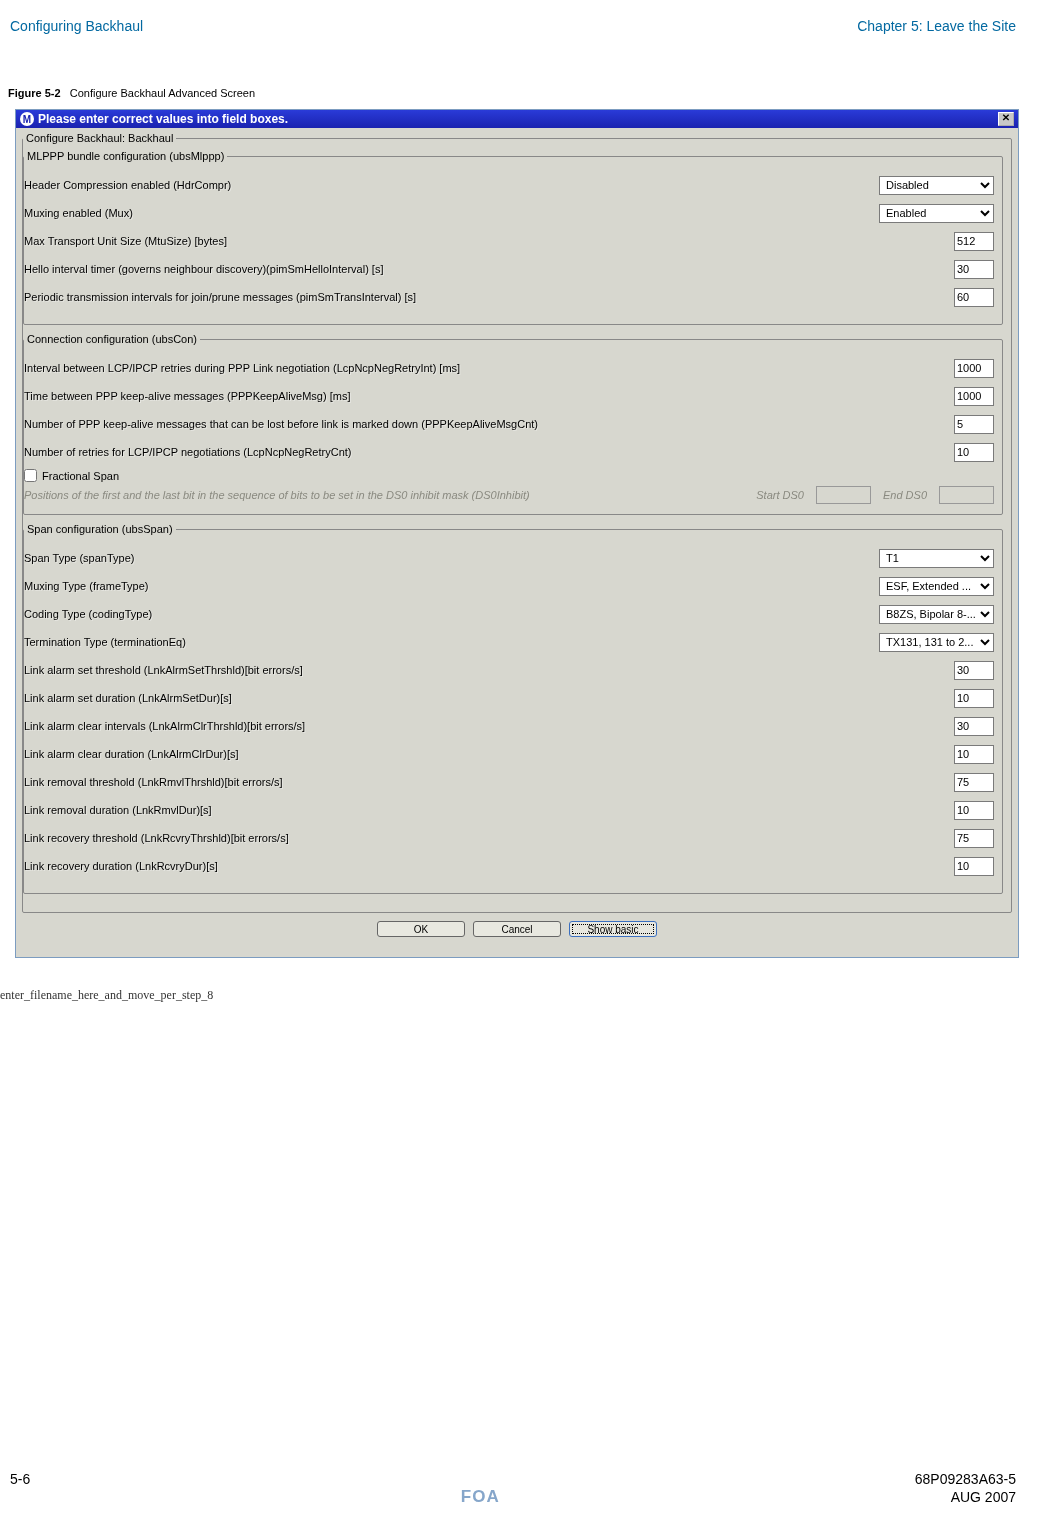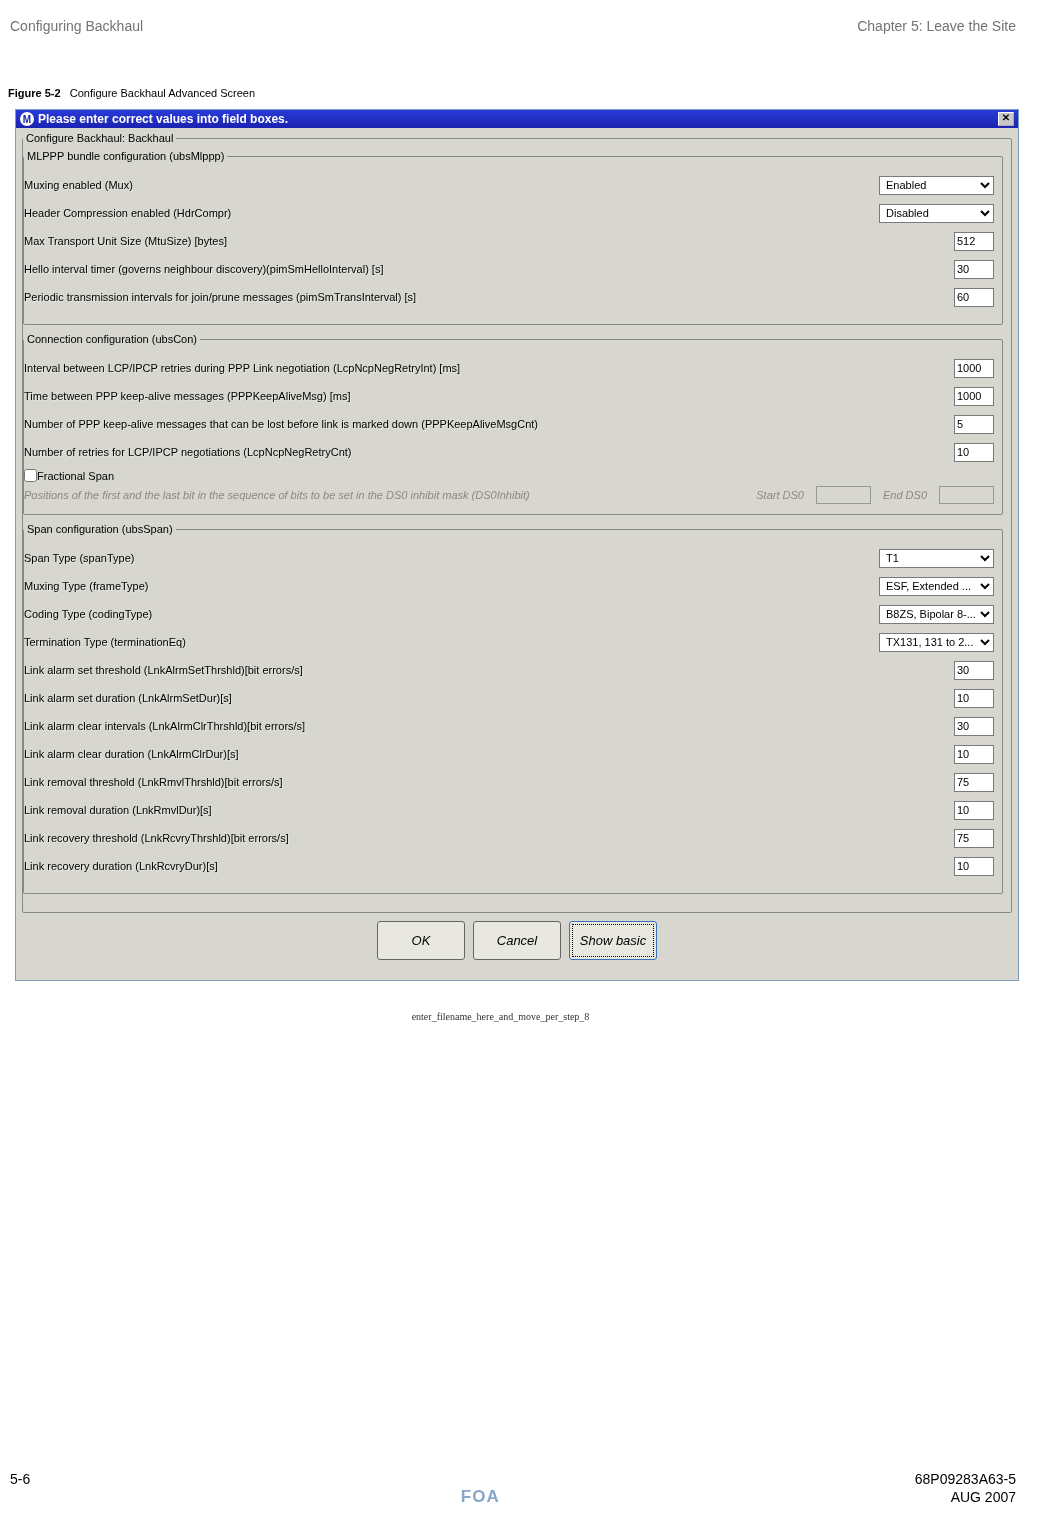--- a/index.html
+++ b/index.html
@@ -10,21 +10,21 @@
     width: 1041px;
     height: 1527px;
     position: relative;
     color: #000;
   }
   .page-header {
     display: flex;
     justify-content: space-between;
     padding: 18px 25px 8px 10px;
     font-size: 14px;
-    color: #737373;
+    color: #0369a1;
   }
   .figure-caption {
     padding: 45px 10px 10px 8px;
     font-size: 11px;
   }
   .figure-caption .bold { font-weight: 700; }
   .dialog {
     margin: 0 15px 0 15px;
     border: 1px solid #7c9cc0;
     background: #d7d7cf;
@@ -103,20 +103,21 @@
     border: 1px solid #7a7a7a;
     background: #fff;
     height: 19px;
     padding: 1px 2px;
   }
   .text-input { width: 40px; }
   .select-narrow { width: 115px; }
   .checkbox-row {
     display: flex;
     align-items: center;
+    gap: 5px;
     margin: 6px 0 2px 0;
   }
   .disabled-row {
     display: flex;
     align-items: center;
     color: #8a8a80;
     font-style: italic;
     margin: 4px 0 0 0;
     gap: 12px;
     font-size: 11px;
@@ -132,36 +133,35 @@
     padding: 18px 6px 24px 10px;
   }
   .button-bar {
     display: flex;
     justify-content: center;
     gap: 8px;
     padding: 0 0 14px 0;
   }
   .win-btn {
     min-width: 88px;
-    height: 39px;
+    height: 16px;
     font-family: Tahoma, Arial, sans-serif;
-    font-size: 13px;
+    font-size: 10px;
     background: #e8e8e0;
     border: 1px solid #666;
     border-radius: 3px;
-    font-style: italic;
   }
   .win-btn.focused {
     outline: 1px dotted #000;
     outline-offset: -4px;
     border: 1px solid #3a6fc0;
   }
   .imgref {
-    text-align: center;
-    font-size: 10px;
+    text-align: left;
+    font-size: 12px;
     color: #333;
     padding: 30px 40px 0 0;
     font-family: "Times New Roman", serif;
   }
   .page-footer {
     position: absolute;
     bottom: 20px;
     left: 0;
     width: 100%;
     padding: 0 25px 0 10px;
@@ -202,32 +202,32 @@
   </div>
 
   <div class="dialog-body">
     <fieldset>
       <legend>Configure Backhaul: Backhaul</legend>
 
       <fieldset>
         <legend>MLPPP bundle configuration (ubsMlppp)</legend>
 
         <div class="row">
+          <span class="row-label">Header Compression enabled (HdrCompr)</span>
+          <div class="control-wrap">
+            <select class="select-narrow">
+              <option>Disabled</option>
+            </select>
+          </div>
+        </div>
+        <div class="row">
           <span class="row-label">Muxing enabled (Mux)</span>
           <div class="control-wrap">
             <select class="select-narrow">
               <option>Enabled</option>
-            </select>
-          </div>
-        </div>
-        <div class="row">
-          <span class="row-label">Header Compression enabled (HdrCompr)</span>
-          <div class="control-wrap">
-            <select class="select-narrow">
-              <option>Disabled</option>
             </select>
           </div>
         </div>
         <div class="row">
           <span class="row-label">Max Transport Unit Size (MtuSize) [bytes]</span>
           <div class="control-wrap">
               <input class="text-input" value="512" style="">
             </div>
         </div>
         <div class="row">

